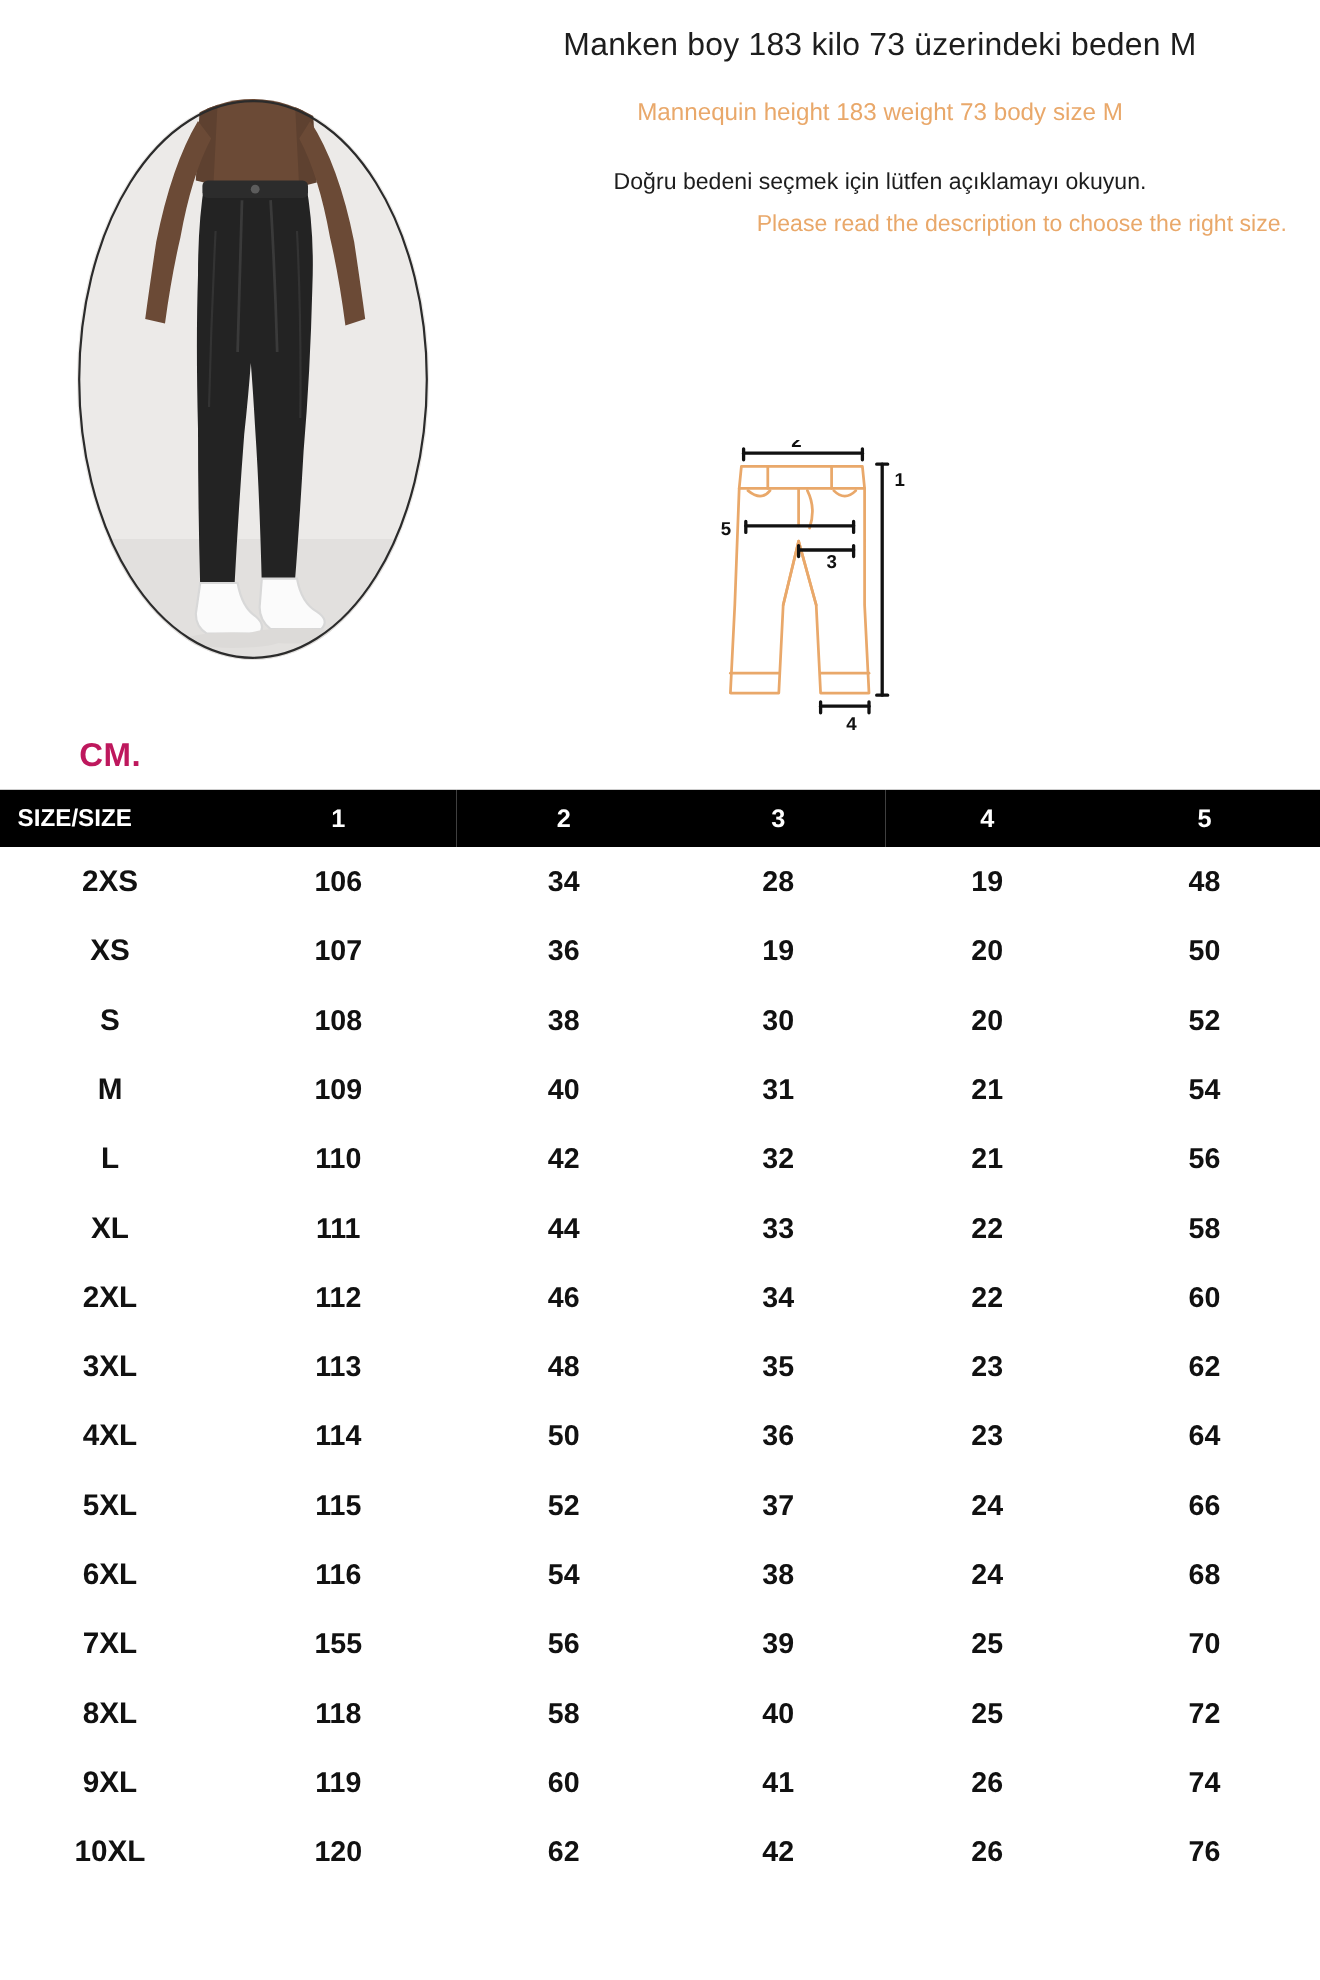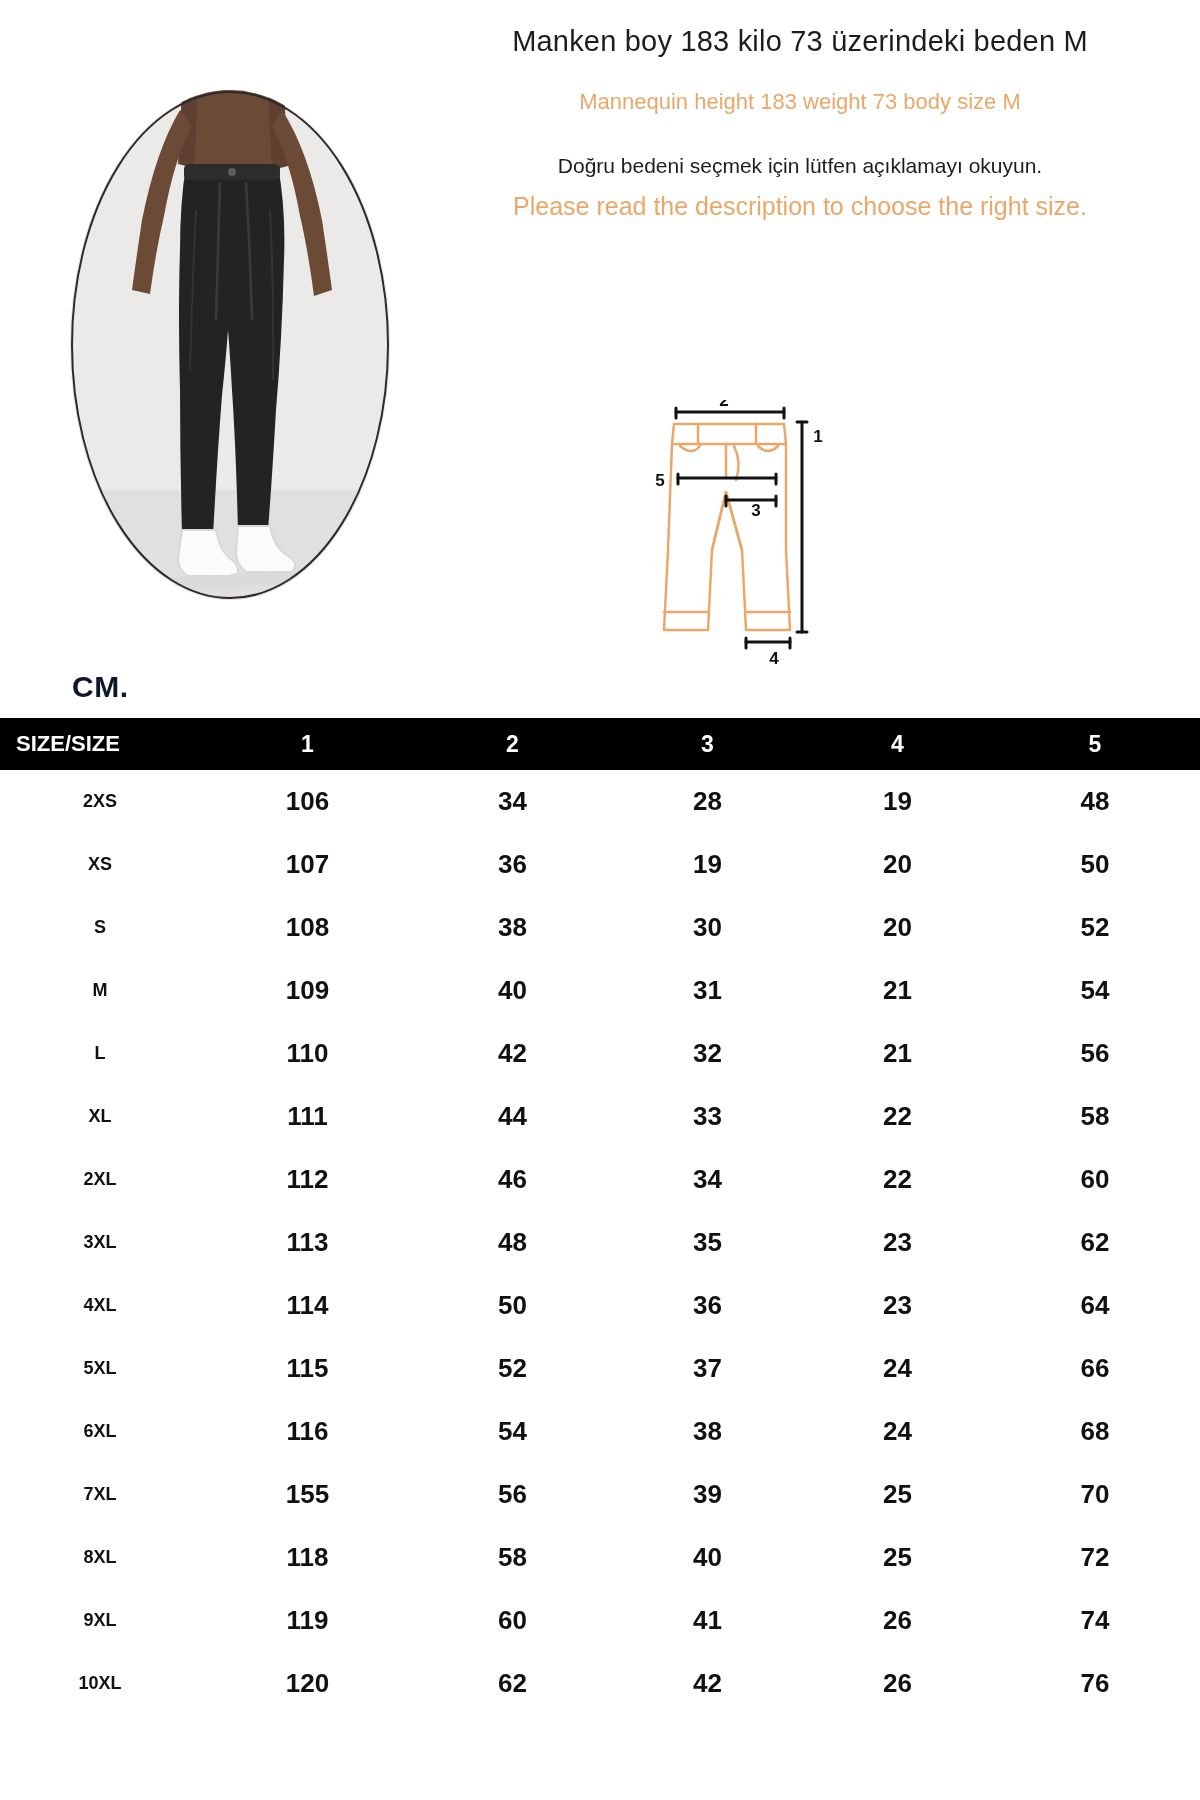--- a/index.html
+++ b/index.html
@@ -63,43 +63,44 @@
     margin: 26px 0 0 0;
     font-weight: 400;
   }
   .desc-tr {
     font-size: 21px;
     color: #1d1d1d;
     margin: 36px 0 0 0;
     font-weight: 400;
   }
   .desc-en {
-    font-size: 25px;
+    font-size: 21px;
     color: #e9a86a;
     margin: 14px 0 0 0;
     font-weight: 400;
+    text-align: right;
   }
 
   
   .diagram {
     position: absolute;
     left: 650px;
     top: 400px;
     width: 240px;
     height: 280px;
   }
 
   
   .cm-label {
     position: absolute;
     left: 72px;
     top: 670px;
     font-size: 30px;
     font-weight: bold;
-    color: #0f172a;
+    color: #be185d;
     letter-spacing: .5px;
   }
 
   
   .size-table {
     position: absolute;
     left: 0;
     top: 718px;
     width: 1200px;
     border-collapse: collapse;
@@ -116,21 +117,21 @@
   }
   .size-table thead th.col-size { text-align: left; padding-left: 16px; font-size: 22px;}
   .size-table tbody td {
     font-size: 26px;
     font-weight: bold;
     color: #111;
     height: 63px;
     text-align: center;
     vertical-align: middle;
   }
-  .size-table tbody td.c0 { font-size: 18px; }
+  .size-table tbody td.c0 { font-size: 27px; }
   .size-table tbody td.c1 { font-size: 26px; }
   .size-table tbody td.c2,
   .size-table tbody td.c3,
   .size-table tbody td.c4,
   .size-table tbody td.c5 { font-size: 26px; }
 
   
   col.w0 { width: 200px; }
   col.w1 { width: 215px; }
   col.w2 { width: 195px; }

